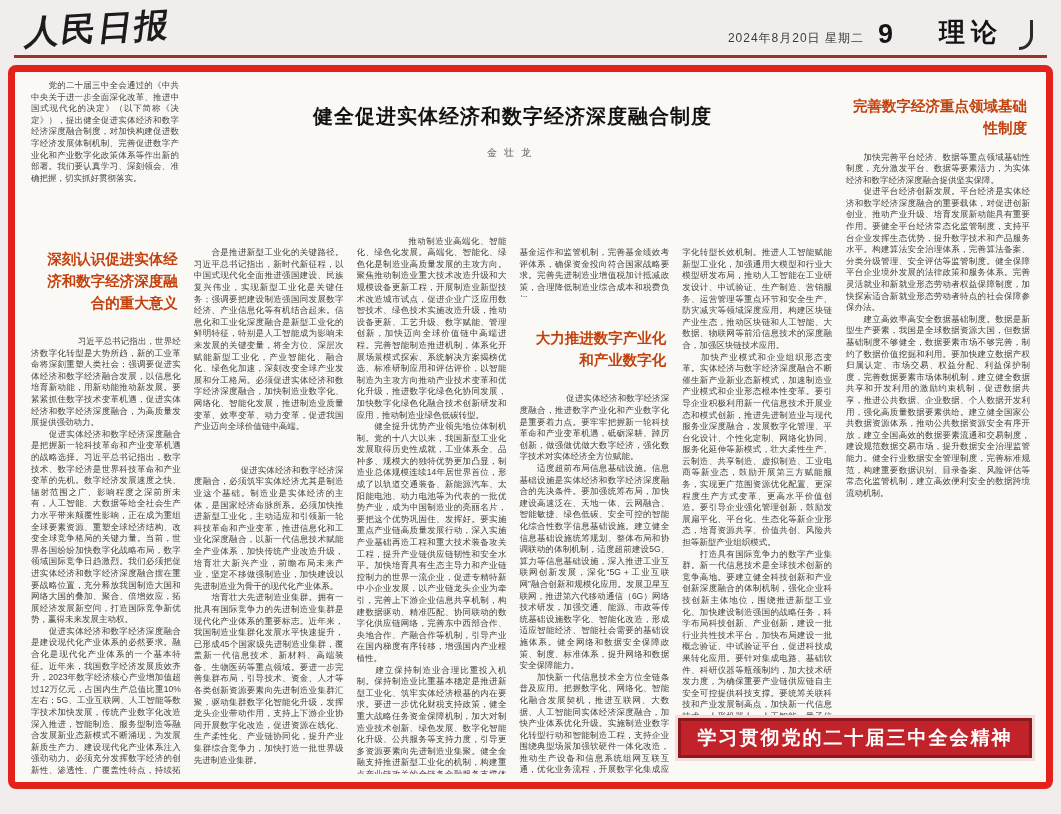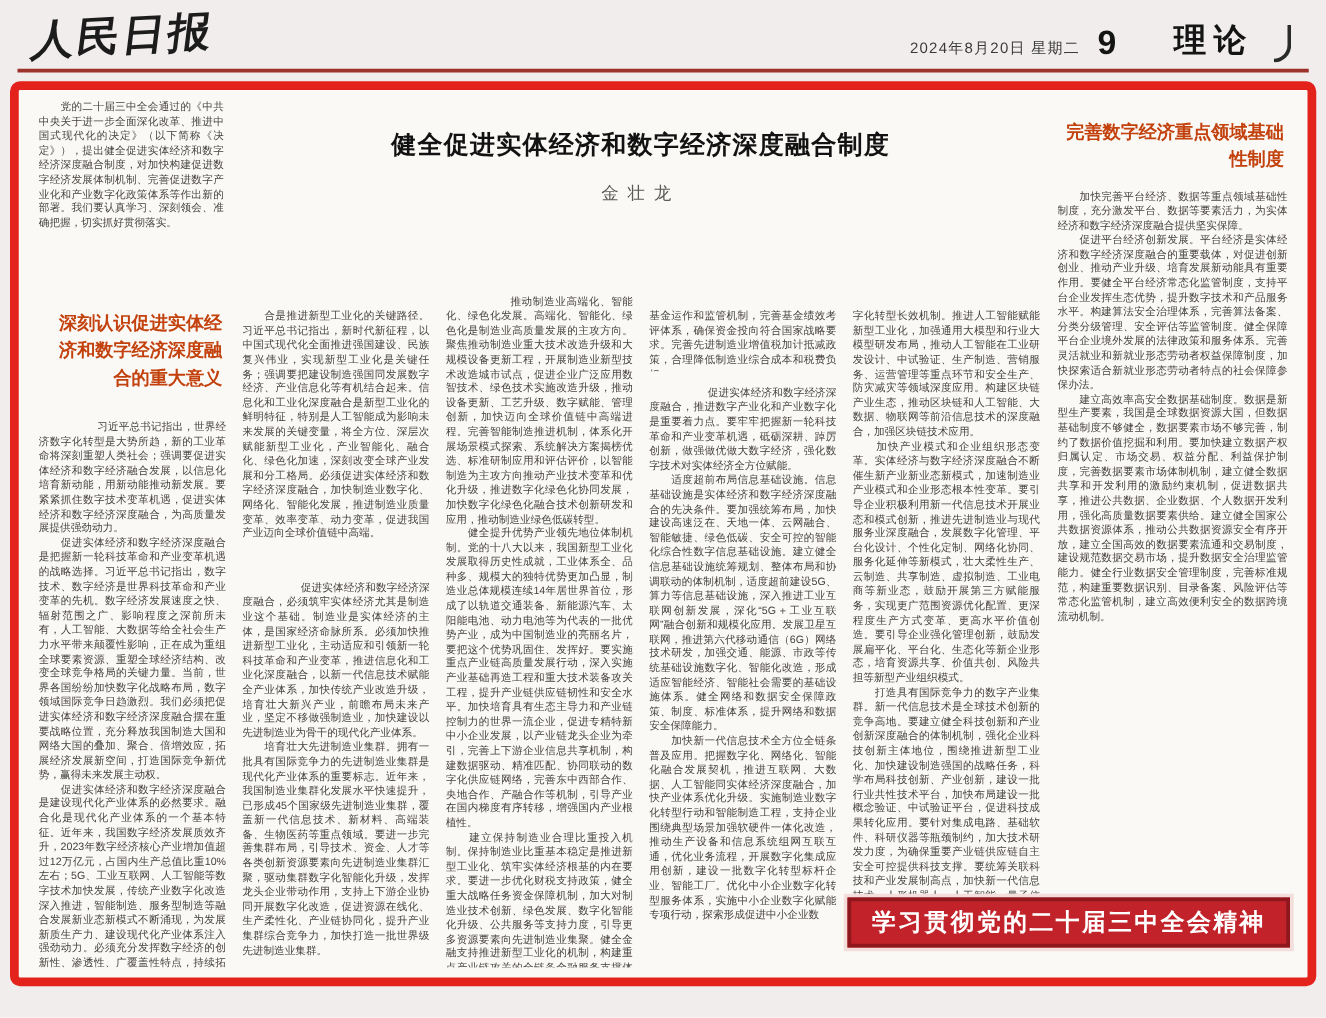--- a/index.html
+++ b/index.html
@@ -53,21 +53,21 @@
   .intro-col {
     width:148px; margin-right:14px; overflow:hidden;
     font-size:8.5px; line-height:11.6px; text-align:justify;
     color:#474440; white-space:pre-wrap;
   }
   .headline-wrap { flex:1; text-align:center; padding-top:24px; min-width:0; }
   .headline {
     font-size:20px; font-weight:700; color:#121212;
     letter-spacing:1px; line-height:1.2; white-space:nowrap;
   }
-  .author { margin-top:18px; font-size:14px; color:#5a5a58; letter-spacing:7px; }
+  .author { margin-top:18px; font-size:10px; color:#5a5a58; letter-spacing:7px; }
 
   
   .cols { flex:1; display:flex; gap:13px; overflow:hidden; }
   .col {
     flex:1; min-width:0; overflow:hidden;
     font-size:8.5px; line-height:11.6px; text-align:justify;
     color:#45423e; white-space:pre-wrap;
   }
   .col-heading {
     font-size:14.5px; font-weight:bold; line-height:1.5;
@@ -149,20 +149,21 @@
           </div>
 
           <div class="col c3">
             <span>　　推动制造业高端化、智能化、绿色化发展。高端化、智能化、绿色化是制造业高质量发展的主攻方向。聚焦推动制造业重大技术改造升级和大规模设备更新工程，开展制造业新型技术改造城市试点，促进企业广泛应用数智技术、绿色技术实施改造升级，推动设备更新、工艺升级、数字赋能、管理创新，加快迈向全球价值链中高端进程。完善智能制造推进机制，体系化开展场景模式探索、系统解决方案揭榜优选、标准研制应用和评估评价，以智能制造为主攻方向推动产业技术变革和优化升级，推进数字化绿色化协同发展，加快数字化绿色化融合技术创新研发和应用，推动制造业绿色低碳转型。
 　　健全提升优势产业领先地位体制机制。党的十八大以来，我国新型工业化发展取得历史性成就，工业体系全、品种多、规模大的独特优势更加凸显，制造业总体规模连续14年居世界首位，形成了以轨道交通装备、新能源汽车、太阳能电池、动力电池等为代表的一批优势产业，成为中国制造业的亮丽名片，要把这个优势巩固住、发挥好。要实施重点产业链高质量发展行动，深入实施产业基础再造工程和重大技术装备攻关工程，提升产业链供应链韧性和安全水平。加快培育具有生态主导力和产业链控制力的世界一流企业，促进专精特新中小企业发展，以产业链龙头企业为牵引，完善上下游企业信息共享机制，构建数据驱动、精准匹配、协同联动的数字化供应链网络，完善东中西部合作、央地合作、产融合作等机制，引导产业在国内梯度有序转移，增强国内产业根植性。
 　　建立保持制造业合理比重投入机制。保持制造业比重基本稳定是推进新型工业化、筑牢实体经济根基的内在要求。要进一步优化财税支持政策，健全重大战略任务资金保障机制，加大对制造业技术创新、绿色发展、数字化智能化升级、公共服务等支持力度，引导更多资源要素向先进制造业集聚。健全金融支持推进新型工业化的机制，构建重点产业链攻关的全链条金融服务支撑体系，优化重大产业</span>
           </div>
 
           <div class="col c4">
             <div class="pre-block">基金运作和监管机制，完善基金绩效考评体系，确保资金投向符合国家战略要求。完善先进制造业增值税加计抵减政策，合理降低制造业综合成本和税费负担。</div>
+            <h2 class="col-heading">大力推进数字产业化和产业数字化</h2>
             <span>　　促进实体经济和数字经济深度融合，推进数字产业化和产业数字化是重要着力点。要牢牢把握新一轮科技革命和产业变革机遇，砥砺深耕、踔厉创新，做强做优做大数字经济，强化数字技术对实体经济全方位赋能。
 　　适度超前布局信息基础设施。信息基础设施是实体经济和数字经济深度融合的先决条件。要加强统筹布局，加快建设高速泛在、天地一体、云网融合、智能敏捷、绿色低碳、安全可控的智能化综合性数字信息基础设施。建立健全信息基础设施统筹规划、整体布局和协调联动的体制机制，适度超前建设5G、算力等信息基础设施，深入推进工业互联网创新发展，深化“5G＋工业互联网”融合创新和规模化应用。发展卫星互联网，推进第六代移动通信（6G）网络技术研发，加强交通、能源、市政等传统基础设施数字化、智能化改造，形成适应智能经济、智能社会需要的基础设施体系。健全网络和数据安全保障政策、制度、标准体系，提升网络和数据安全保障能力。
 　　加快新一代信息技术全方位全链条普及应用。把握数字化、网络化、智能化融合发展契机，推进互联网、大数据、人工智能同实体经济深度融合，加快产业体系优化升级。实施制造业数字化转型行动和智能制造工程，支持企业围绕典型场景加强软硬件一体化改造，推动生产设备和信息系统组网互联互通，优化业务流程，开展数字化集成应用创新，建设一批数字化转型标杆企业、智能工厂。优化中小企业数字化转型服务体系，实施中小企业数字化赋能专项行动，探索形成促进中小企业数</span>
           </div>
 
           <div class="col c5">
             <div class="c5-text">字化转型长效机制。推进人工智能赋能新型工业化，加强通用大模型和行业大模型研发布局，推动人工智能在工业研发设计、中试验证、生产制造、营销服务、运营管理等重点环节和安全生产、防灾减灾等领域深度应用。构建区块链产业生态，推动区块链和人工智能、大数据、物联网等前沿信息技术的深度融合，加强区块链技术应用。
 　　加快产业模式和企业组织形态变革。实体经济与数字经济深度融合不断催生新产业新业态新模式，加速制造业产业模式和企业形态根本性变革。要引导企业积极利用新一代信息技术开展业态和模式创新，推进先进制造业与现代服务业深度融合，发展数字化管理、平台化设计、个性化定制、网络化协同、服务化延伸等新模式，壮大柔性生产、云制造、共享制造、虚拟制造、工业电商等新业态，鼓励开展第三方赋能服务，实现更广范围资源优化配置、更深程度生产方式变革、更高水平价值创造。要引导企业强化管理创新，鼓励发展扁平化、平台化、生态化等新企业形态，培育资源共享、价值共创、风险共担等新型产业组织模式。
 　　打造具有国际竞争力的数字产业集群。新一代信息技术是全球技术创新的竞争高地。要建立健全科技创新和产业创新深度融合的体制机制，强化企业科技创新主体地位，围绕推进新型工业化、加快建设制造强国的战略任务，科学布局科技创新、产业创新，建设一批行业共性技术平台，加快布局建设一批概念验证、中试验证平台，促进科技成果转化应用。要针对集成电路、基础软件、科研仪器等瓶颈制约，加大技术研发力度，为确保重要产业链供应链自主安全可控提供科技支撑。要统筹关联科技和产业发展制高点，加快新一代信息技术、人形机器人、人工智能、量子信息、区块链、脑机接口等领域科技创新，培育发展新兴产业和未来产业。</div>
           </div>

